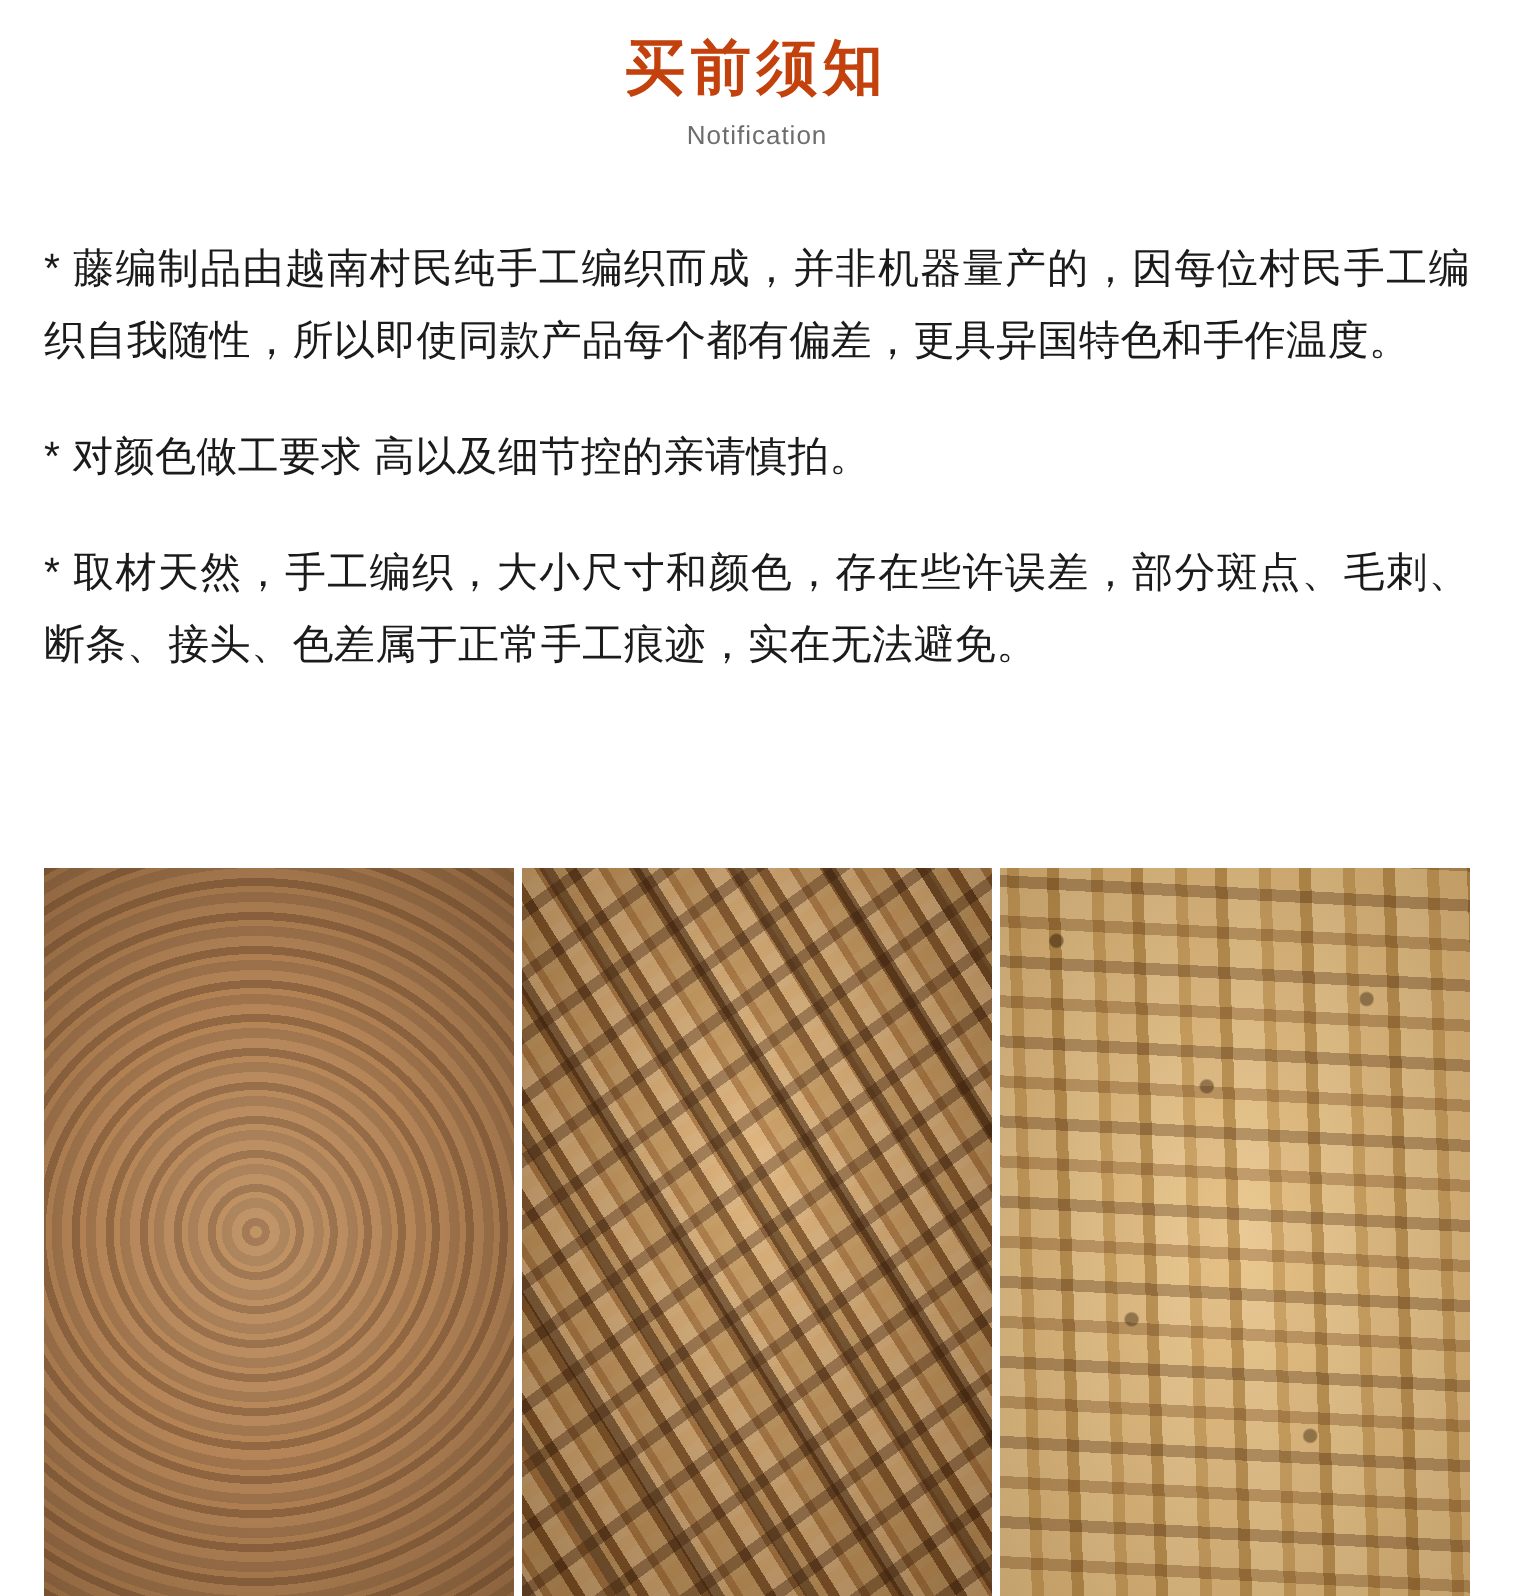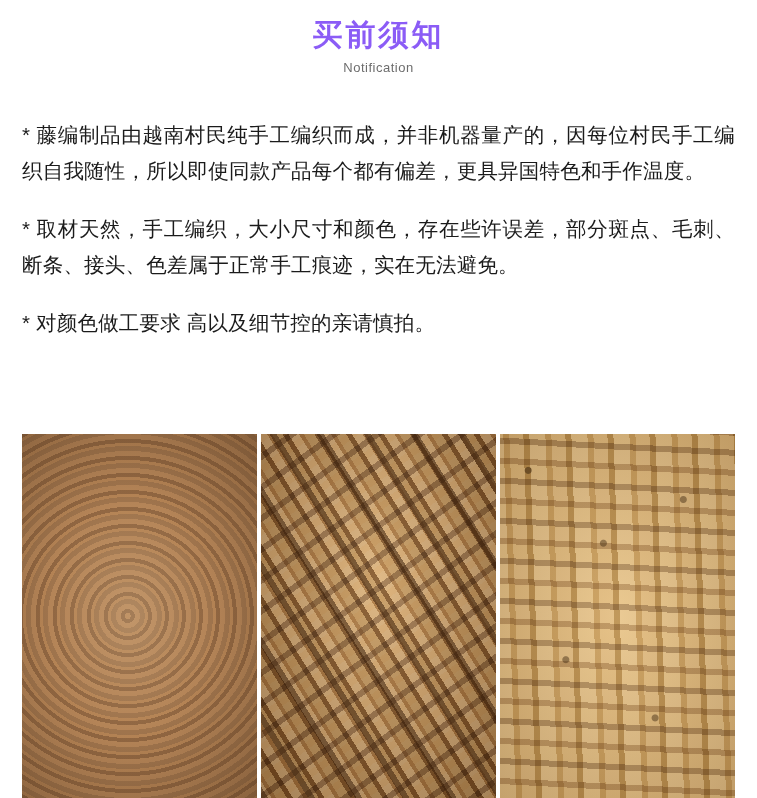--- a/index.html
+++ b/index.html
@@ -21,21 +21,21 @@
     background: #ffffff;
   }
   .header {
     padding-top: 16px;
     text-align: center;
   }
   .title-cn {
     font-size: 30px;
     font-weight: bold;
     letter-spacing: 3px;
-    color: #8b5cf6;
+    color: #c2410c;
     line-height: 1.25;
   }
   .title-en {
     margin-top: 6px;
     font-size: 13px;
     color: #6d6d6d;
     letter-spacing: 0.5px;
     font-weight: normal;
   }
   .body-text {
@@ -169,22 +169,22 @@
 
 <div class="page">
 
   <div class="header">
     <div class="title-cn">买前须知</div>
     <div class="title-en">Notification</div>
   </div>
 
   <div class="body-text">
     <p class="para">* 藤编制品由越南村民纯手工编织而成，并非机器量产的，因每位村民手工编织自我随性，所以即使同款产品每个都有偏差，更具异国特色和手作温度。</p>
+    <p class="para">* 对颜色做工要求 高以及细节控的亲请慎拍。</p>
     <p class="para">* 取材天然，手工编织，大小尺寸和颜色，存在些许误差，部分斑点、毛刺、断条、接头、色差属于正常手工痕迹，实在无法避免。</p>
-    <p class="para">* 对颜色做工要求 高以及细节控的亲请慎拍。</p>
   </div>
 
   <div class="photo-strip">
     <div class="photo p1">
       <div class="grain rings"></div>
       <div class="grain vign"></div>
     </div>
     <div class="photo p2">
       <div class="grain cross"></div>
       <div class="grain dark"></div>

